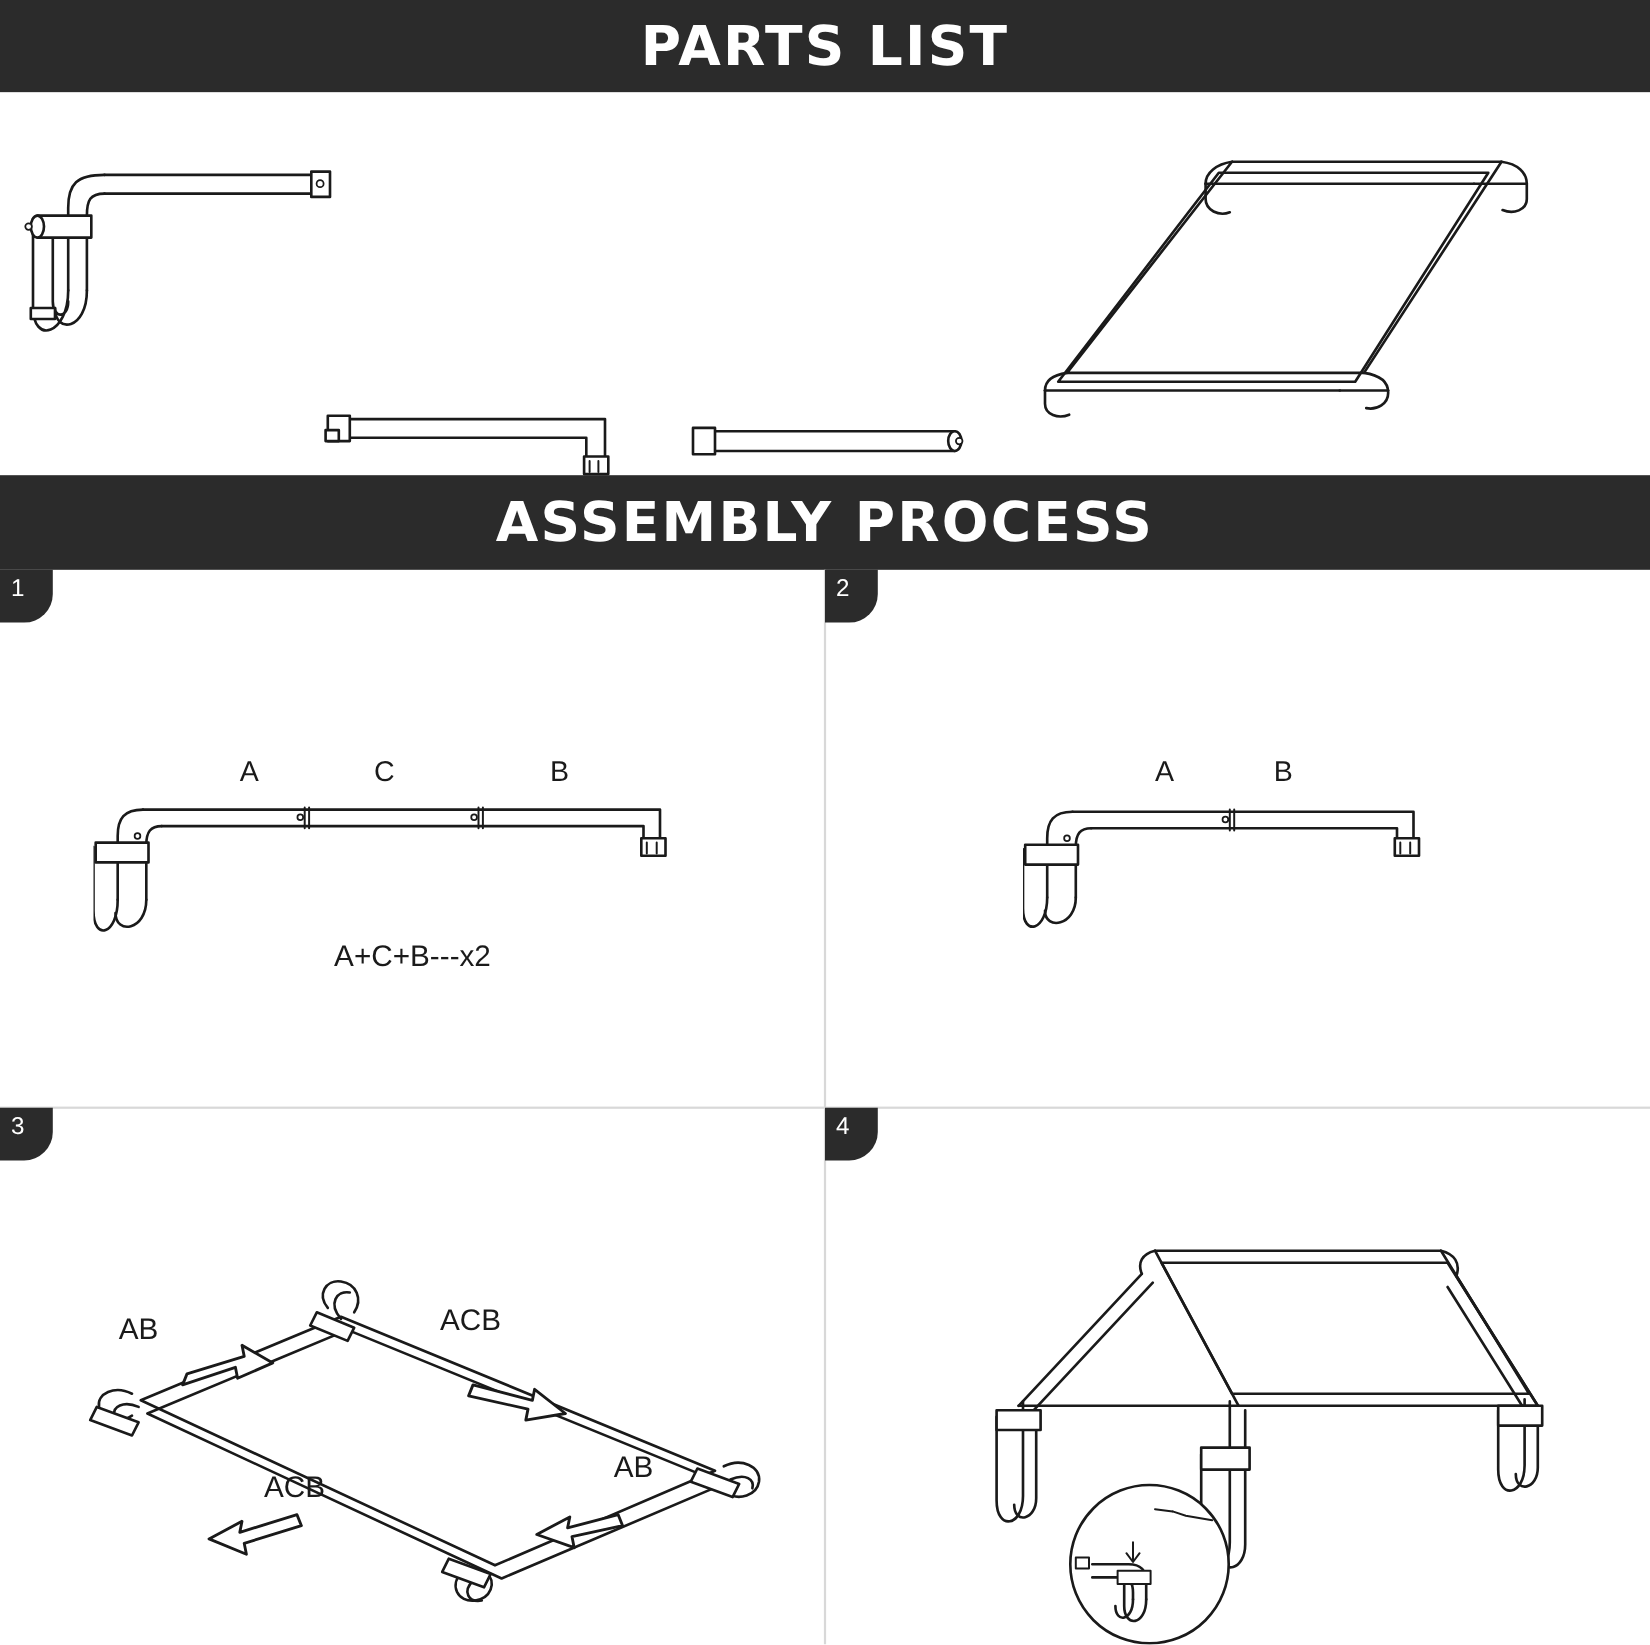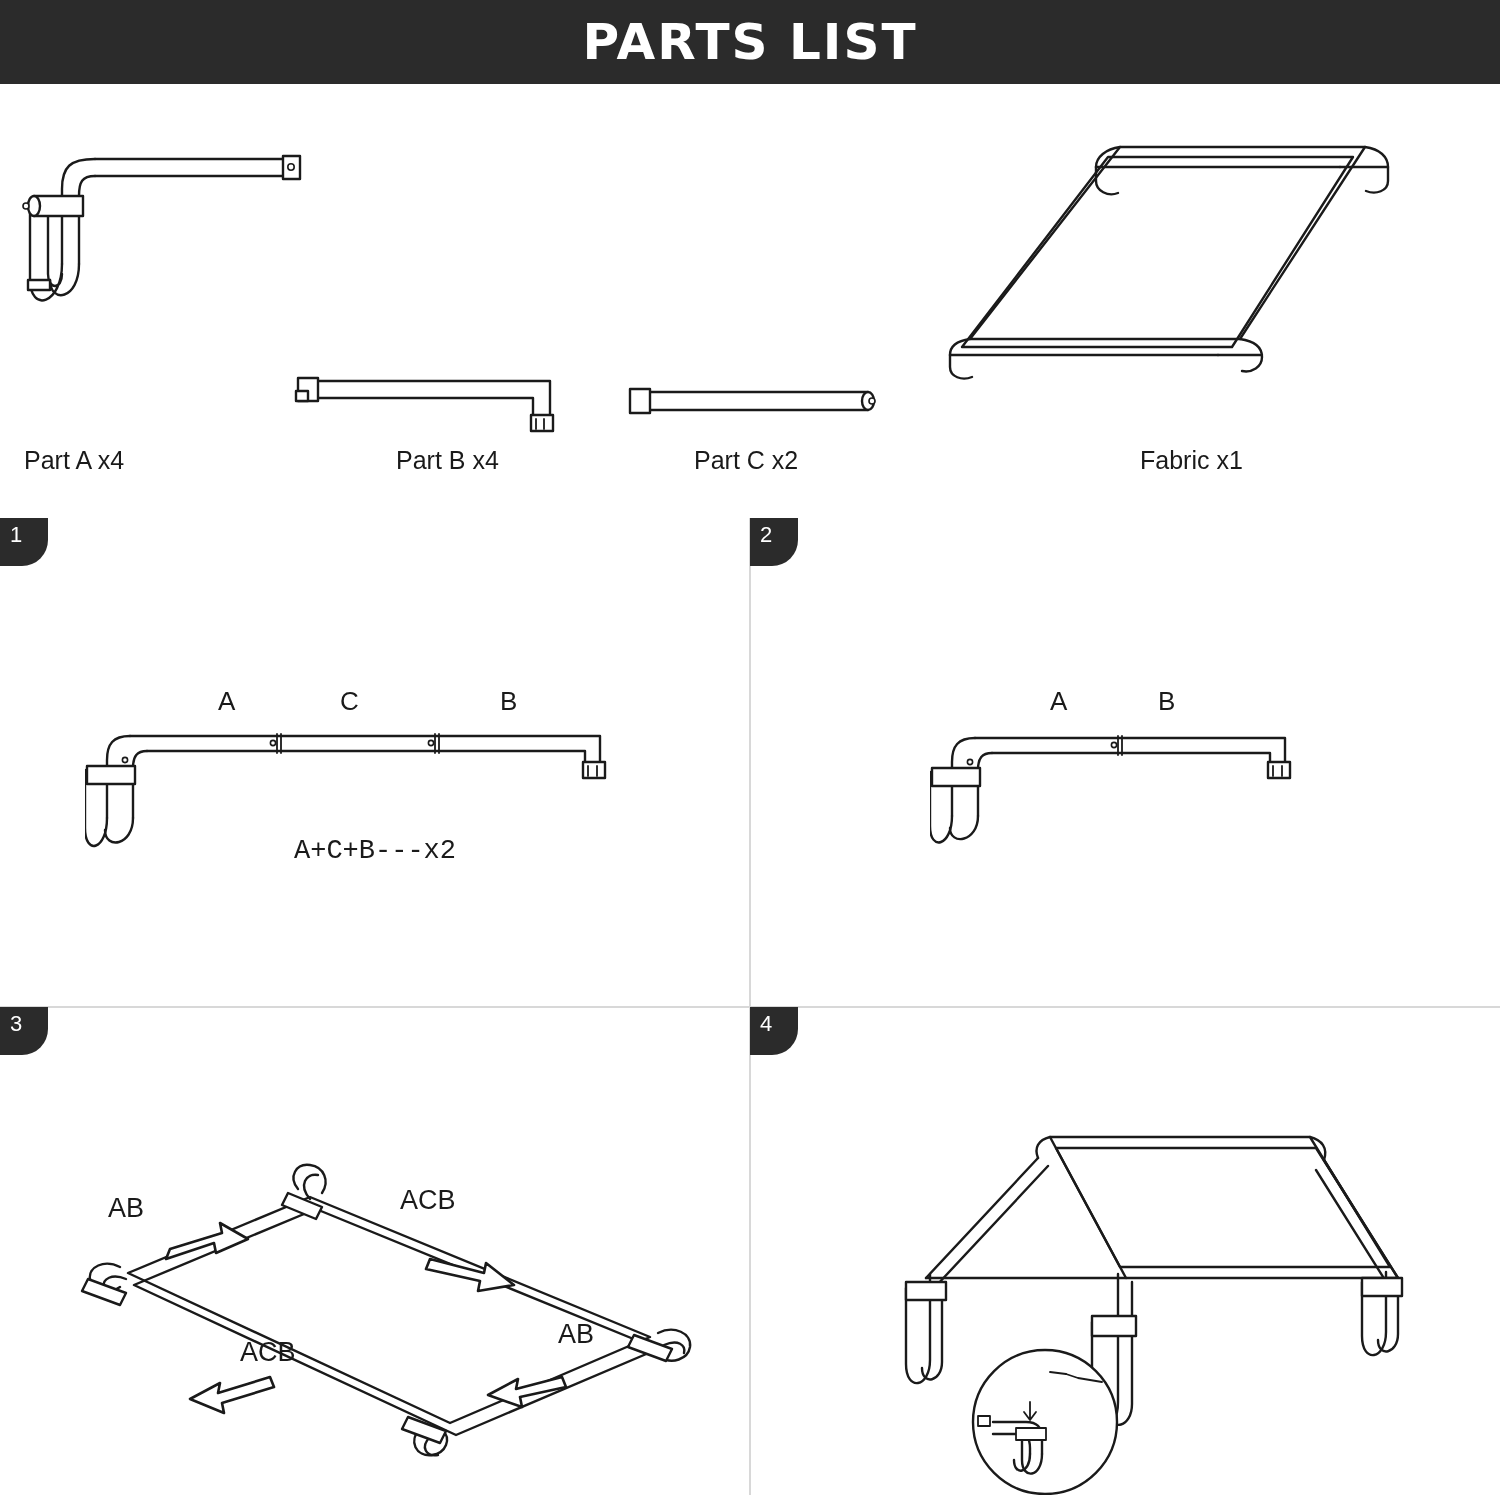--- a/index.html
+++ b/index.html
@@ -211,20 +211,23 @@
         <path class="ln" d="M330 210 C344 212 352 218 352 228 C352 238 342 244 332 242"></path>
         <path class="ln" d="M308 226 L352 226"></path>
 
         <path class="ln" d="M186 38 L186 52 C186 62 198 68 208 64"></path>
         <path class="ln" d="M40 226 L40 238 C40 248 52 252 62 248"></path>
       </svg>
     </div>
     <div class="part-caption" style="left:1140px;top:362px;">Fabric x1</div>
   </div>
 
+  <div class="banner" id="assembly-banner">
+    <span>ASSEMBLY PROCESS</span>
+  </div>
 
   <div class="divider-v"></div>
   <div class="divider-h"></div>
 
   <div class="steps">
 
     <div class="step" id="step-1">
       <div class="step-badge">
         <span>1</span>
       </div>
@@ -249,21 +252,21 @@
           <path class="ln" d="M22 110 C22 142 0 148 0 120 L0 62"></path>
           <path class="ln" d="M48 110 C48 138 20 142 20 122"></path>
           <path class="fillw" d="M2 58 L50 58 L50 76 L2 76 Z"></path>
           <circle class="dot" cx="40" cy="52" r="2.6"></circle>
 
           <path class="fillw" d="M498 54 L520 54 L520 70 L498 70 Z"></path>
           <path class="ln-thin" d="M503 58 L503 68 M512 58 L512 68"></path>
         </svg>
       </div>
 
-      <div class="step-caption" style="top:318px;font-family:Liberation Mono, monospace;">A+C+B---x2</div>
+      <div class="step-caption" style="top:336px;">A+C+B---x2</div>
     </div>
 
     <div class="step" id="step-2">
       <div class="step-badge">
         <span>2</span>
       </div>
 
       <div class="step-label" style="left:300px;top:168px;">A</div>
       <div class="step-label" style="left:408px;top:168px;">B</div>
 

